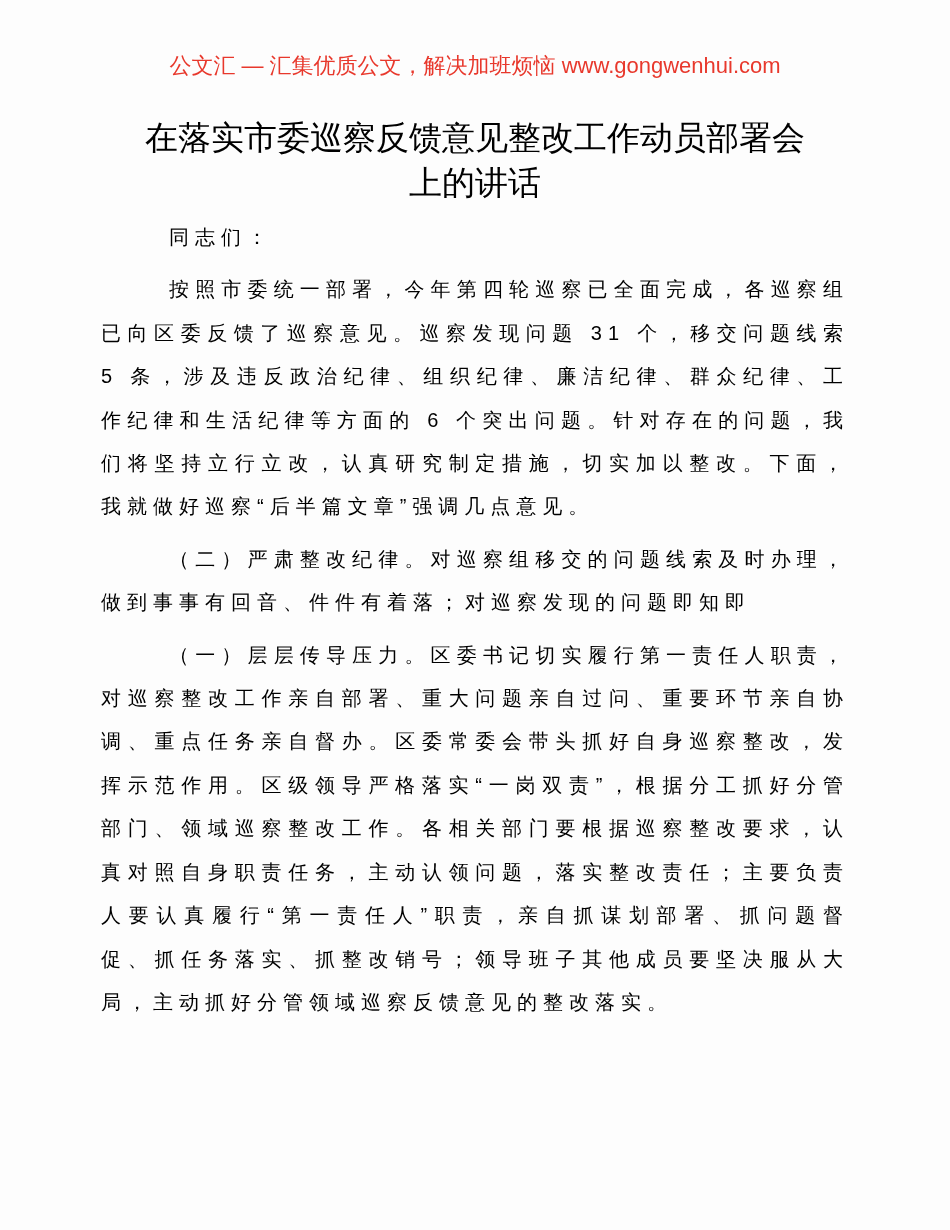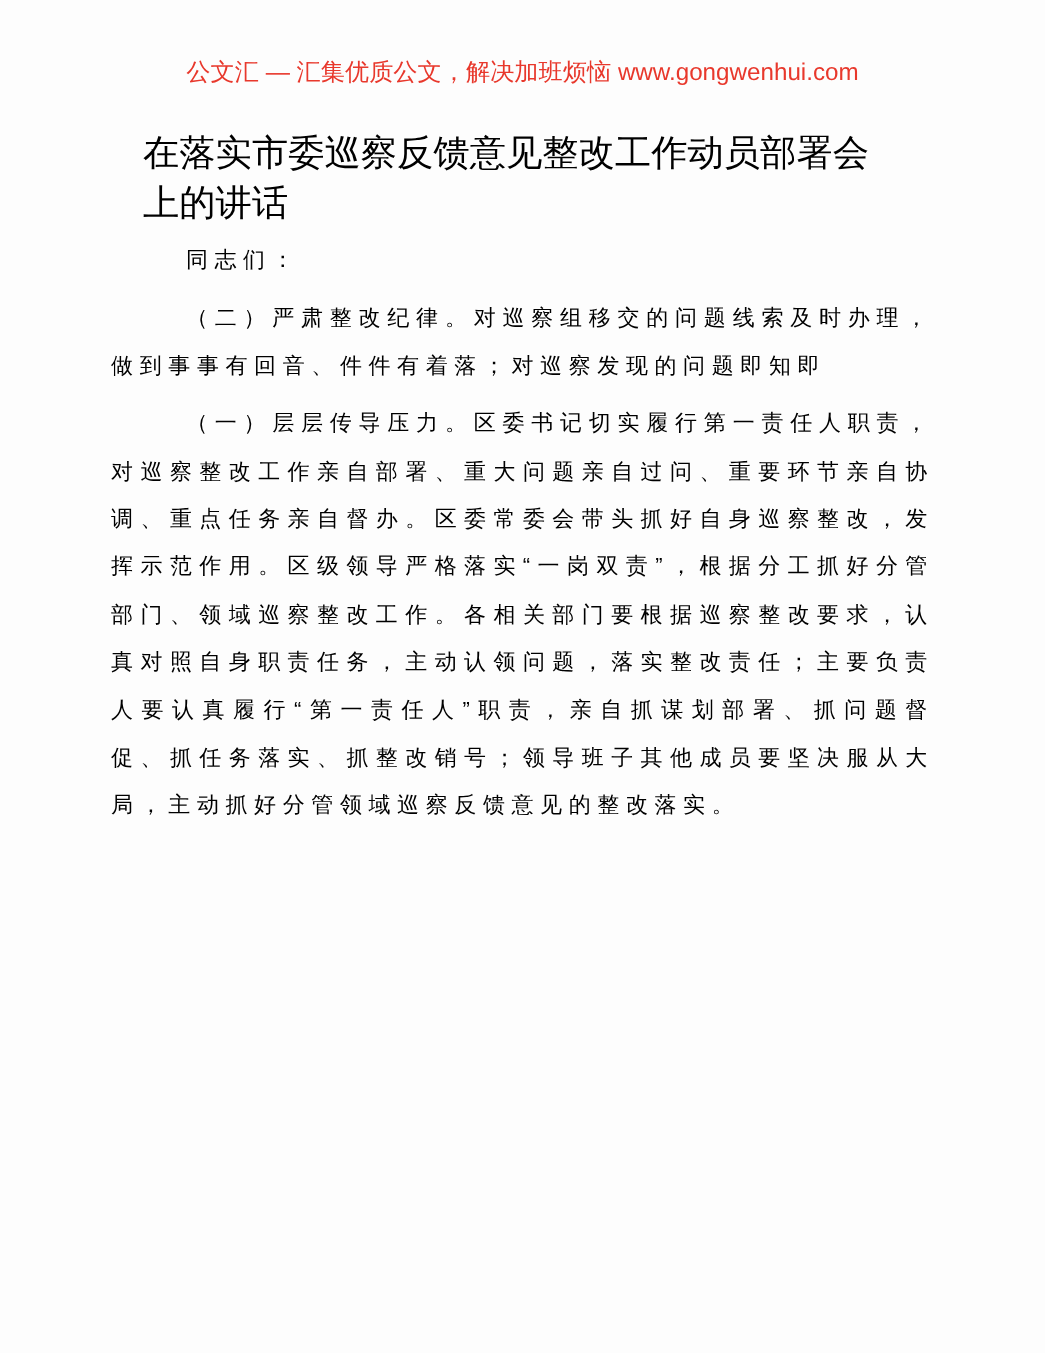--- a/index.html
+++ b/index.html
@@ -23,24 +23,26 @@
   .watermark-header {
     text-align: center;
     font-size: 22px;
     line-height: 28px;
     color: #e8382c;
     white-space: nowrap;
   }
   .doc-title {
     max-width: 690px;
     margin: 36px auto 0 auto;
+    text-align: center;
     font-size: 33px;
     line-height: 45px;
     font-weight: normal;
     color: #000000;
+    font-family: Liberation Serif, serif;
   }
   .doc-body {
     margin-top: 10px;
     font-size: 20px;
     line-height: 43.4px;
     letter-spacing: 6px;
     text-align: justify;
     color: #000000;
   }
   .doc-body p {
@@ -55,17 +57,18 @@
 <body>
 
 <div class="page">
 
   <div class="watermark-header">公文汇 — 汇集优质公文，解决加班烦恼 www.gongwenhui.com</div>
 
   <h1 class="doc-title">在落实市委巡察反馈意见整改工作动员部署会上的讲话</h1>
 
   <div class="doc-body">
     <p>同志们：</p>
+    <p>按照市委统一部署，今年第四轮巡察已全面完成，各巡察组已向区委反馈了巡察意见。巡察发现问题 31 个，移交问题线索 5 条，涉及违反政治纪律、组织纪律、廉洁纪律、群众纪律、工作纪律和生活纪律等方面的 6 个突出问题。针对存在的问题，我们将坚持立行立改，认真研究制定措施，切实加以整改。下面，我就做好巡察“后半篇文章”强调几点意见。</p>
     <p>（二）严肃整改纪律。对巡察组移交的问题线索及时办理，做到事事有回音、件件有着落；对巡察发现的问题即知即</p>
     <p>（一）层层传导压力。区委书记切实履行第一责任人职责，对巡察整改工作亲自部署、重大问题亲自过问、重要环节亲自协调、重点任务亲自督办。区委常委会带头抓好自身巡察整改，发挥示范作用。区级领导严格落实“一岗双责”，根据分工抓好分管部门、领域巡察整改工作。各相关部门要根据巡察整改要求，认真对照自身职责任务，主动认领问题，落实整改责任；主要负责人要认真履行“第一责任人”职责，亲自抓谋划部署、抓问题督促、抓任务落实、抓整改销号；领导班子其他成员要坚决服从大局，主动抓好分管领域巡察反馈意见的整改落实。</p>
   </div>
 
 </div>
 
 </body></html>

